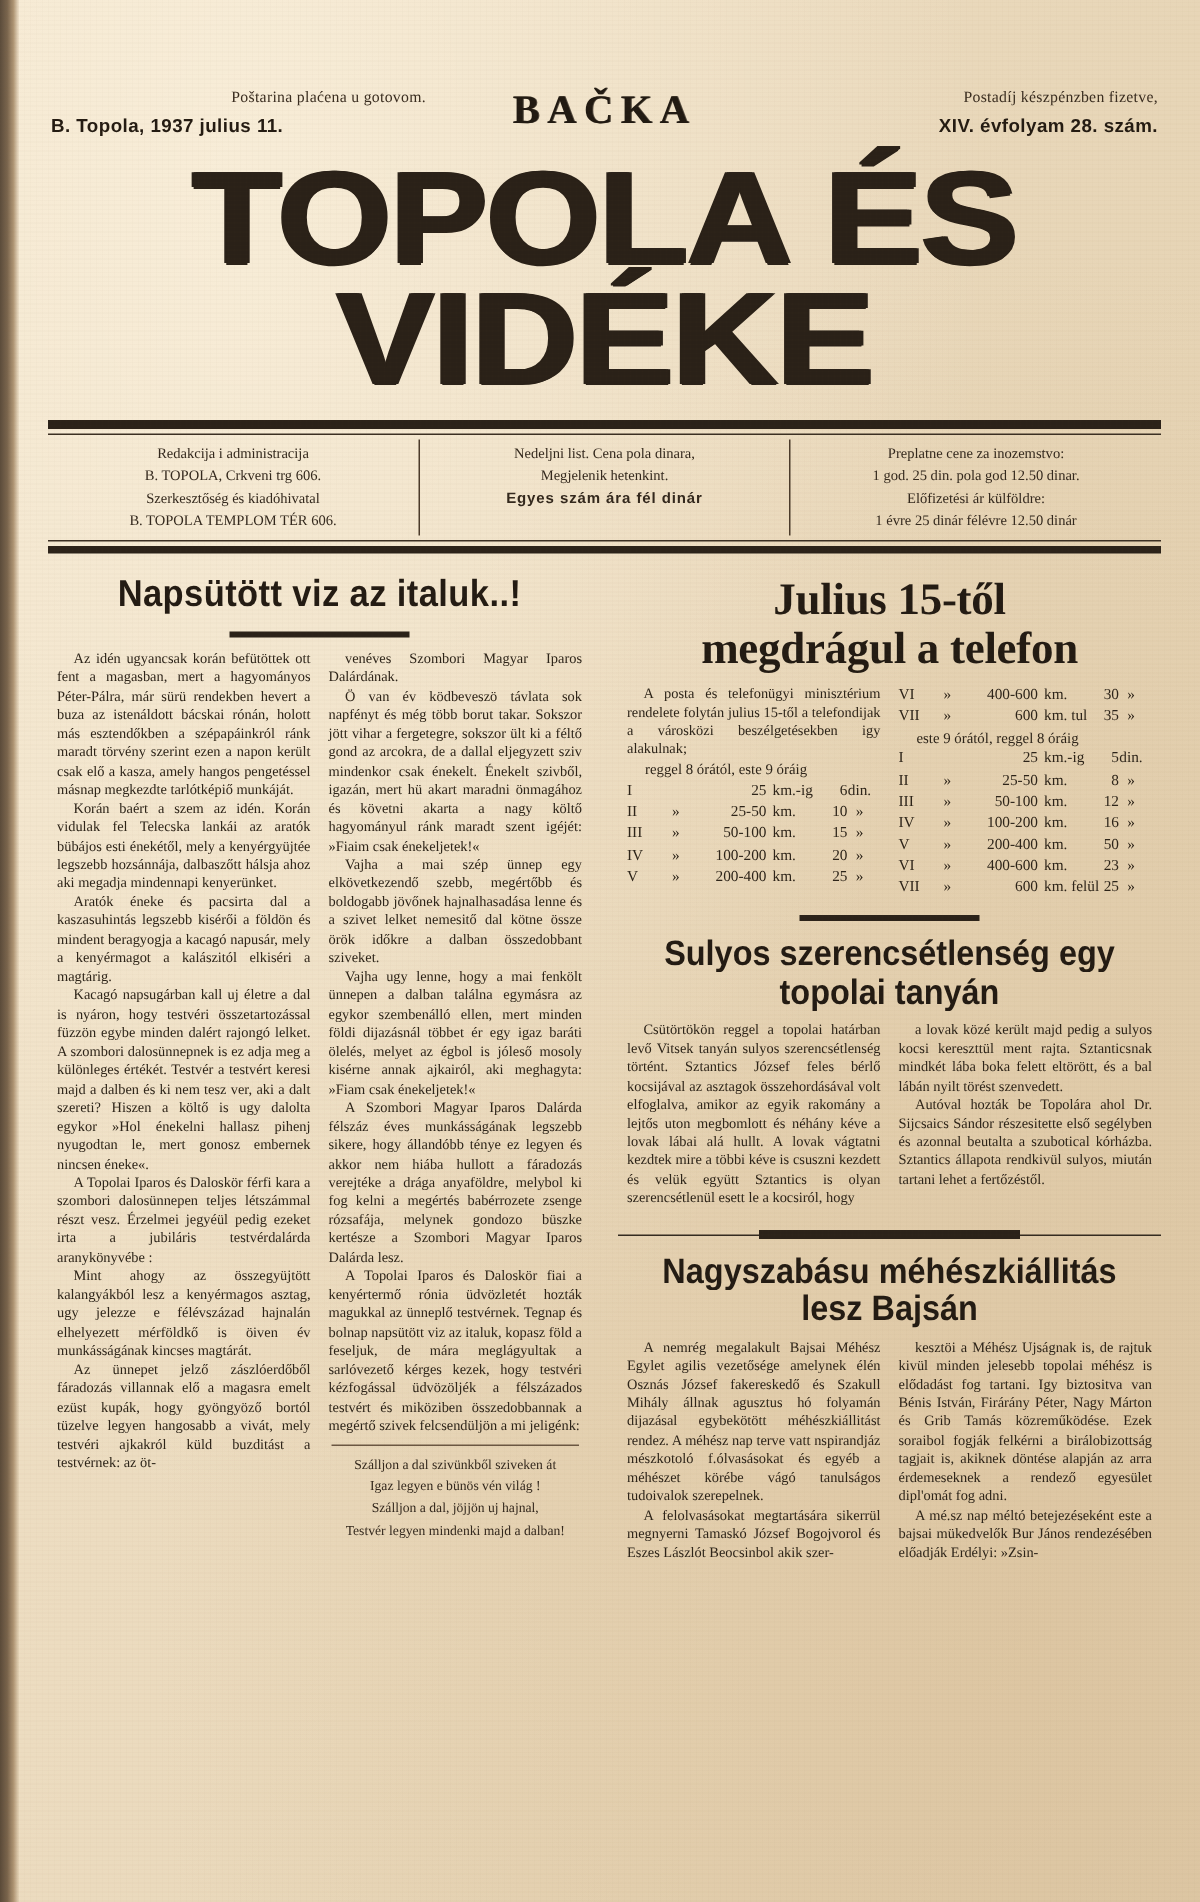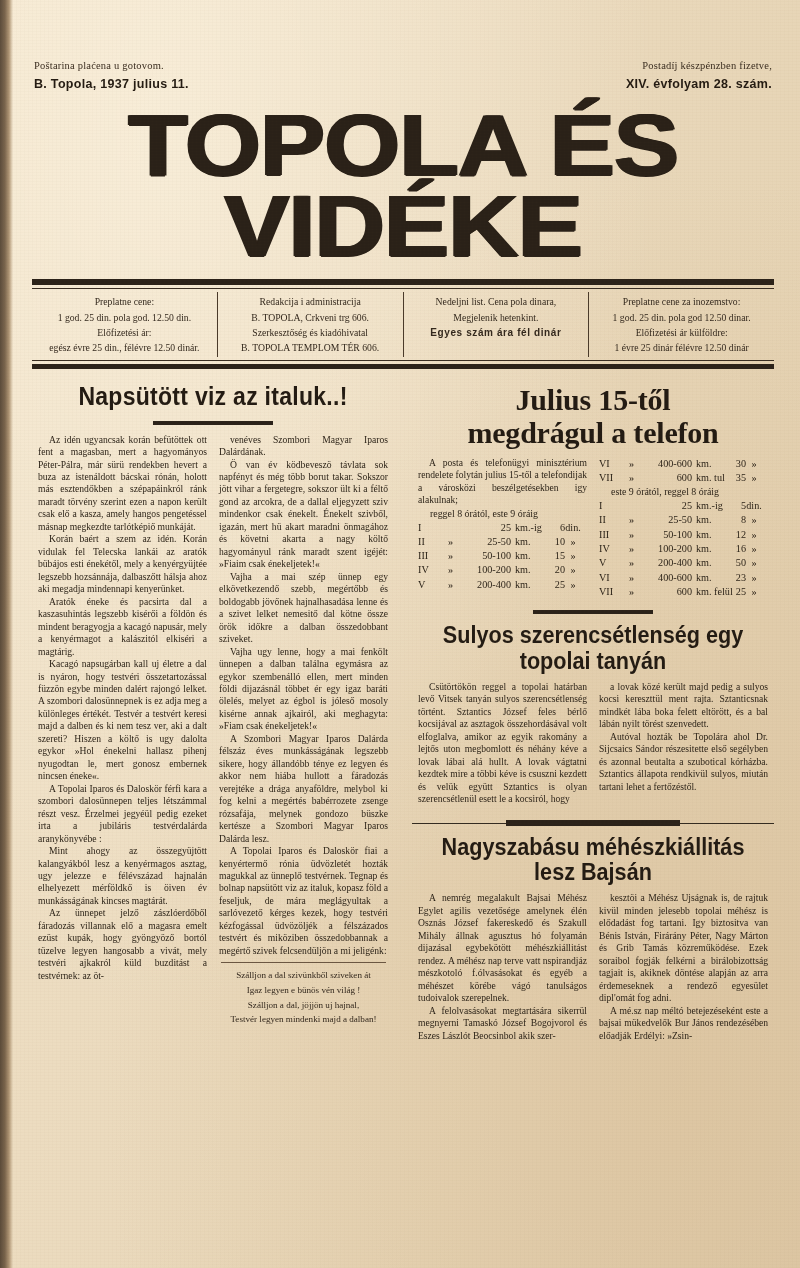--- a/index.html
+++ b/index.html
@@ -28,21 +28,21 @@
     background-image:
       repeating-linear-gradient(0deg, rgba(120,95,60,.10) 0 1px, rgba(255,255,255,0) 1px 3px),
       repeating-linear-gradient(90deg, rgba(120,95,60,.07) 0 1px, rgba(255,255,255,0) 1px 4px);
   }
   #content{position:absolute;left:22px;top:0;width:762px;height:1268px;}
 
   
   .toprow{display:flex;align-items:flex-end;justify-content:space-between;padding:58px 12px 0 12px;}
   .topleft,.topright{width:250px;}
   .topright{text-align:right;}
-  .tiny{font-size:10.5px;letter-spacing:.2px;color:#3a2d20;line-height:1.5;}
+  .tiny{font-size:10.5px;letter-spacing:.2px;color:#3a2d20;line-height:1.5;text-align:right;}
   .datebar{font-family:"Liberation Sans",sans-serif;font-weight:bold;font-size:12.5px;letter-spacing:.3px;margin-top:3px;color:#241b12;}
   .backa{
     font-family:"Liberation Serif",serif;font-weight:bold;
     font-size:27px;letter-spacing:5px;text-align:center;flex:1;
     color:#211a12;padding-bottom:2px;
     text-shadow:.6px 0 0 rgba(33,26,18,.75);
   }
 
   
   .masthead{
@@ -118,36 +118,31 @@
 
 <div id="page">
   <div id="scanedge"></div>
   <div id="content">
 
     <div class="toprow">
       <div class="topleft">
         <div class="tiny">Poštarina plaćena u gotovom.</div>
         <div class="datebar">B. Topola, 1937 julius 11.</div>
       </div>
+      <div class="backa">BAČKA</div>
       <div class="topright">
         <div class="tiny">Postadíj készpénzben fizetve,</div>
         <div class="datebar">XIV. évfolyam 28. szám.</div>
       </div>
     </div>
 
     <div class="masthead">TOPOLA ÉS VIDÉKE</div>
 
     <div class="inforule"></div>
     <div class="infobox">
-      <div class="infocell" id="ic0">
-          <div>Preplatne cene:</div>
-          <div>1 god. 25 din. pola god. 12.50 din.</div>
-          <div>Előfizetési ár:</div>
-          <div>egész évre 25 din., félévre 12.50 dinár.</div>
-        </div>
       <div class="infocell" id="ic1">
           <div>Redakcija i administracija</div>
           <div>B. TOPOLA, Crkveni trg 606.</div>
           <div>Szerkesztőség és kiadóhivatal</div>
           <div>B. TOPOLA TEMPLOM TÉR 606.</div>
         </div>
       <div class="infocell" id="ic2">
           <div>Nedeljni list. Cena pola dinara,</div>
           <div>Megjelenik hetenkint.</div>
           <div><b>Egyes szám ára fél dinár</b></div>

